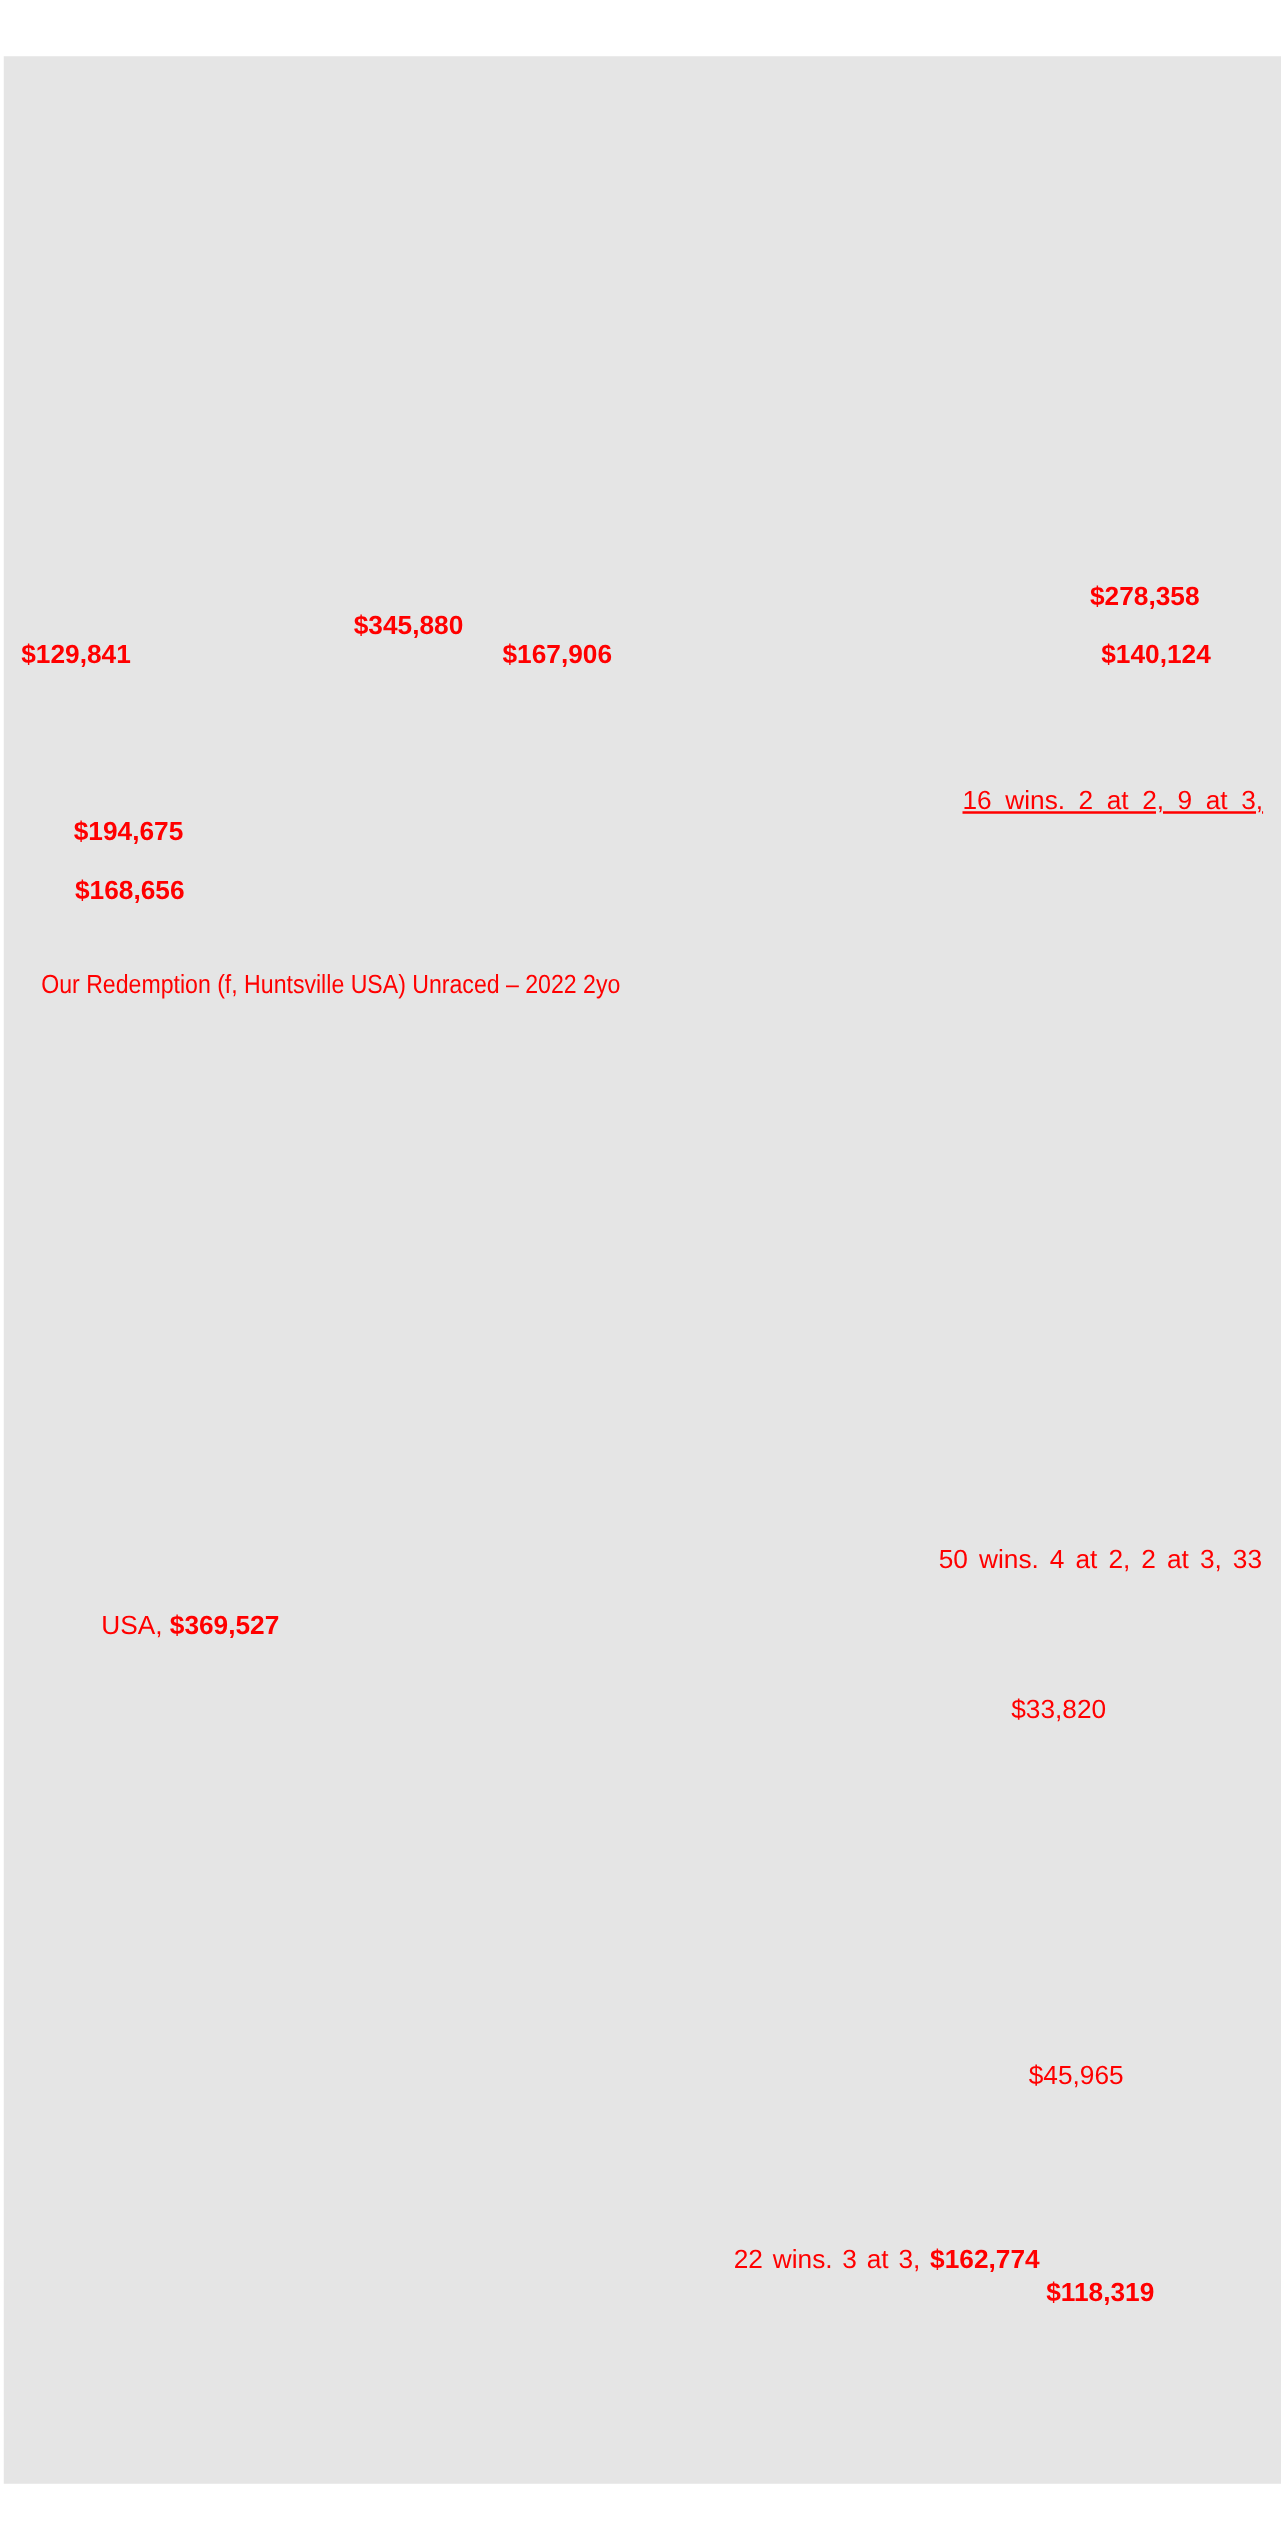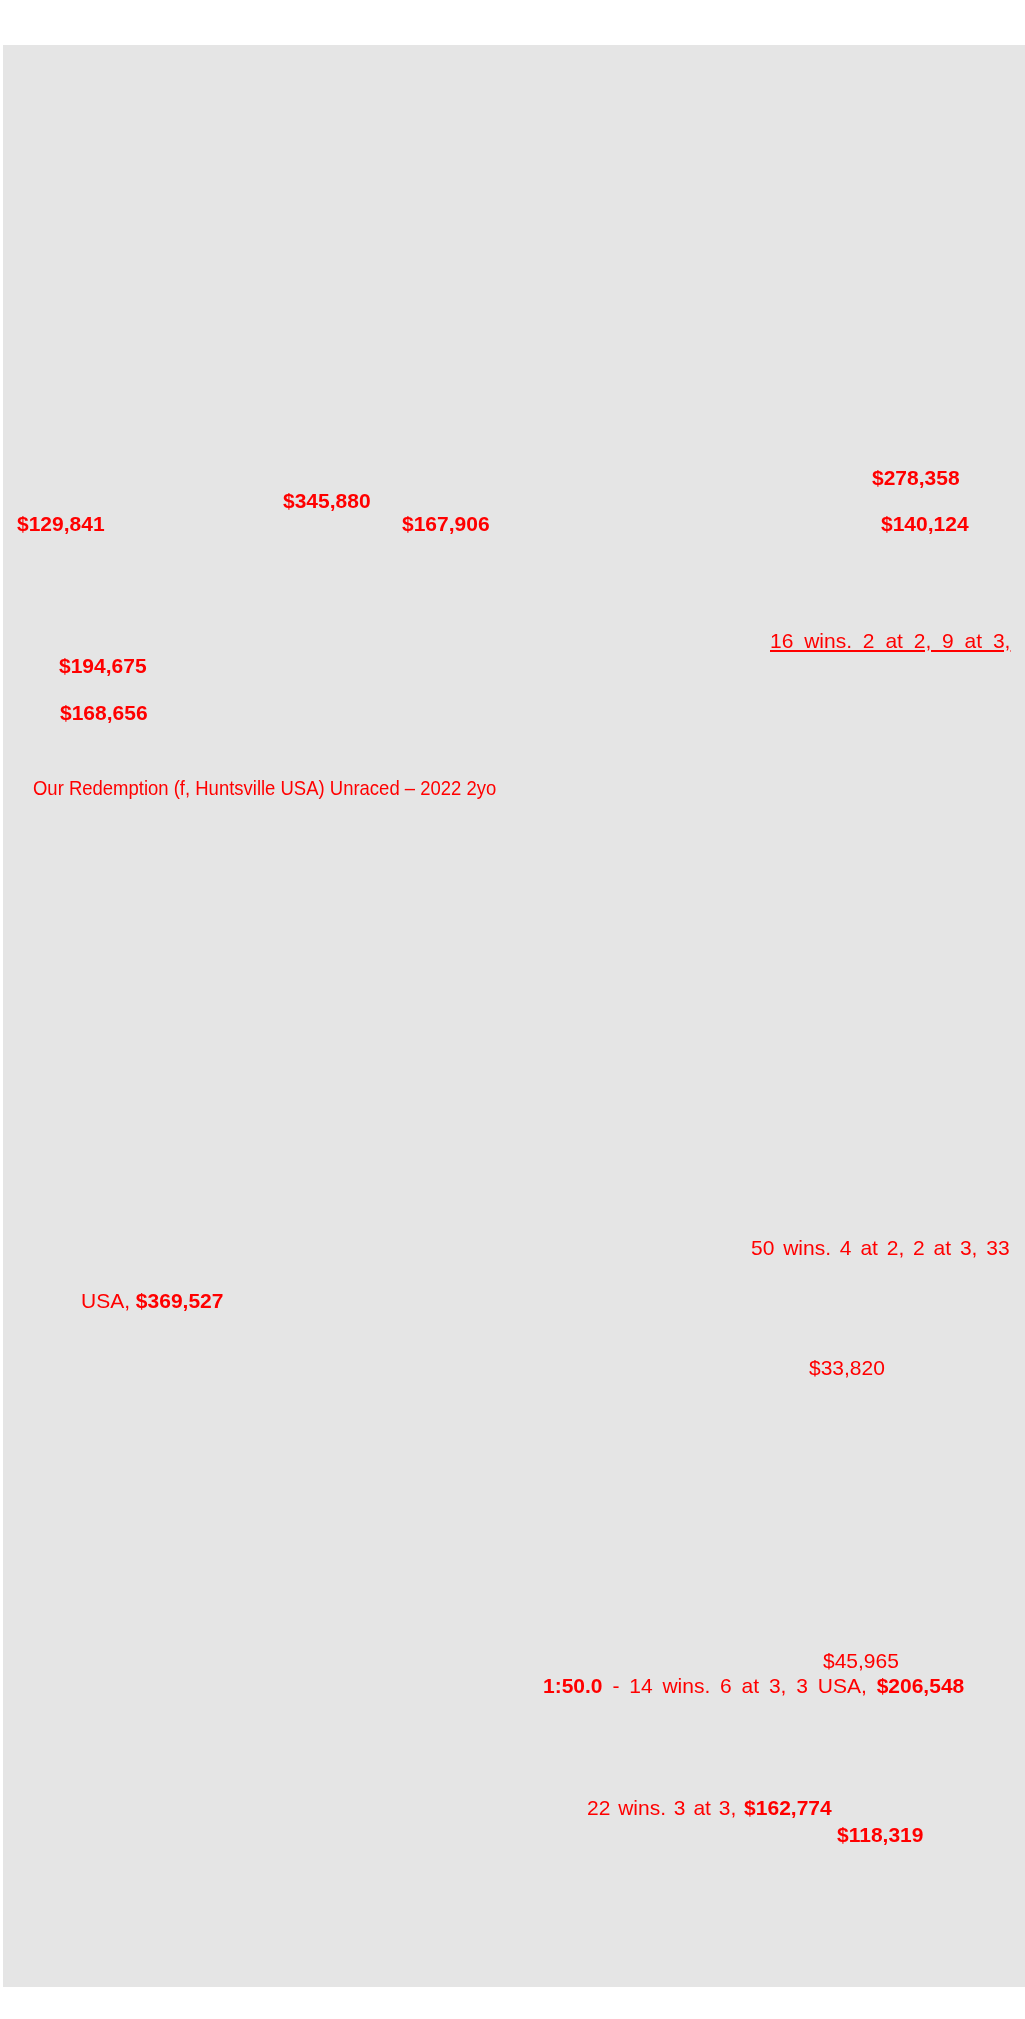--- a/index.html
+++ b/index.html
@@ -45,17 +45,16 @@
       <div class="fragment" style="left: 399px; top: 467px;"><span class="b">$167,906</span></div>
       <div class="fragment" style="left: 838px; top: 467px; margin-left: 40px;"><span class="b">$140,124</span></div>
       <div class="fragment" style="left: 767px; top: 584px; word-spacing: 5px; text-decoration: underline;"><span>16 wins. 2 at 2, 9 at 3,</span></div>
       <div class="fragment" style="left: 56px; top: 609px;"><span class="b">$194,675</span></div>
       <div class="fragment" style="left: 57px; top: 656px; text-align: right;"><span class="b">$168,656</span></div>
       <div class="fragment" style="left: 30px; top: 731px; transform: scaleX(0.88);"><span>Our Redemption (f, Huntsville USA) Unraced – 2022 2yo</span></div>
       <div class="fragment" style="left: 748px; top: 1191px; word-spacing: 3px;"><span>50 wins. 4 at 2, 2 at 3, 33</span></div>
       <div class="fragment" style="left: 78px; top: 1216px; margin-top: 28px;"><span>USA, </span><span class="b">$369,527</span></div>
       <div class="fragment" style="left: 806px; top: 1311px;"><span>$33,820</span></div>
       <div class="fragment" style="left: 792px; top: 1604px; margin-left: 28px;"><span>$45,965</span></div>
-      <div class="fragment" style="left: 540px; top: 1629px; word-spacing: 4px;"><span class="b">1:50.0</span><span> - 14 wins. 6 at 3, 3 USA, </span><span class="b">$206,548</span></div>
       <div class="fragment" style="left: 584px; top: 1751px; word-spacing: 2px;"><span>22 wins. 3 at 3, </span><span class="b">$162,774</span></div>
       <div class="fragment" style="left: 834px; top: 1778px; text-align: center;"><span class="b">$118,319</span></div>
     </div>
 </div>
 
 </body></html>

